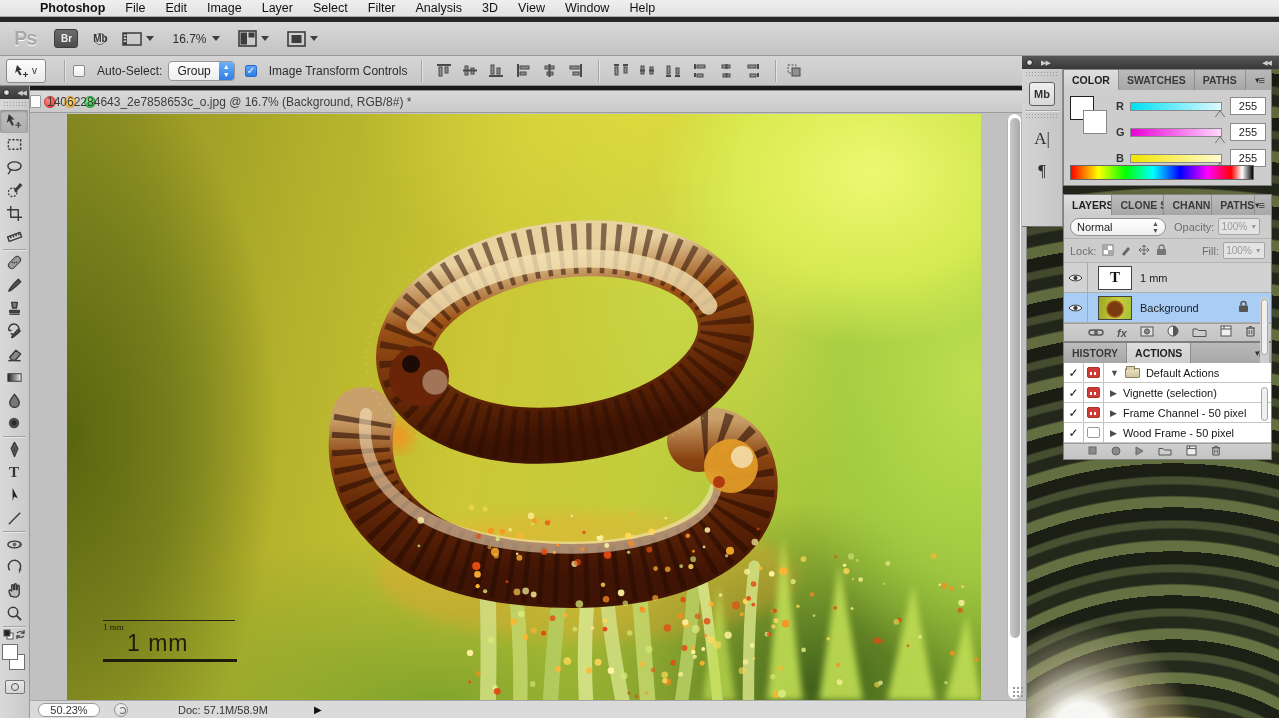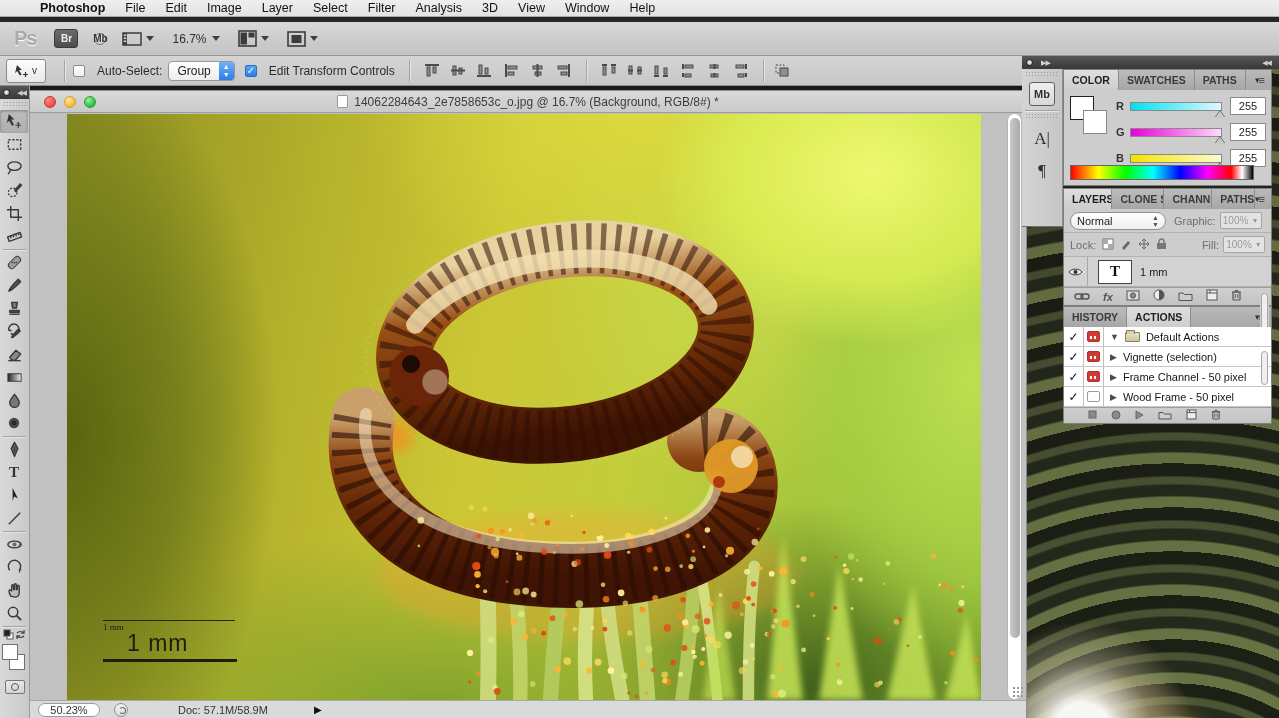--- a/index.html
+++ b/index.html
@@ -56,21 +56,21 @@
   .qmask i { width:8px; height:8px; border:1.5px solid #555; border-radius:50%; display:block; }
 
   
   .doc-window { position:absolute; left:30px; top:90px; width:997px; height:628px; background:#c1c1c1; border:1px solid #8d8d8d; border-left:none; }
   .doc-title { height:22px; background:linear-gradient(#dadada,#c9c9c9); border-bottom:1px solid #9c9c9c; display:flex; align-items:center; position:relative; }
   .lights { display:flex; gap:8px; margin-left:14px; }
   .light { width:12px; height:12px; border-radius:50%; }
   .light.red { background:radial-gradient(circle at 35% 30%, #ff8a85, #f95148 60%, #d0342c); border:1px solid #c23b34; }
   .light.yellow { background:radial-gradient(circle at 35% 30%, #ffe9a8, #fdbc40 60%, #df9b23); border:1px solid #d6a036; }
   .light.green { background:radial-gradient(circle at 35% 30%, #9ff0a2, #33c748 60%, #1f9a33); border:1px solid #2b9e3c; }
-  .doc-title .ttl { position:absolute; left:0; right:0; text-align:center; font-size:12px; color:#3c3c3c; }
+  .doc-title .ttl { position:absolute; left:0; right:0; text-align:left; font-size:12px; color:#3c3c3c; }
   .doc-title .dicon { display:inline-block; width:11px; height:13px; background:#fdfdfd; border:1px solid #9a9a9a; border-radius:1px; margin-right:6px; vertical-align:-2px; }
   .doc-content { position:relative; height:587px; overflow:hidden; }
   .photo { position:absolute; left:37px; top:1px; width:914px; height:586px; background:
       radial-gradient(ellipse 300px 240px at 88% 10%, #eef870 0%, #def055cc 45%, transparent 72%),
       radial-gradient(ellipse 250px 400px at 99% 45%, #bcdf50 0%, #a6cf44bb 50%, transparent 76%),
       radial-gradient(ellipse 420px 280px at 62% 0%, #dcd93e 0%, transparent 65%),
       radial-gradient(ellipse 300px 300px at 74% 28%, #cfe052aa 0%, transparent 70%),
       radial-gradient(ellipse 280px 520px at 0% 55%, #59650f 0%, #6f7a1ad9 40%, transparent 75%),
       radial-gradient(ellipse 520px 260px at 40% 102%, #7da22c 0%, transparent 70%),
       radial-gradient(ellipse 360px 260px at 82% 98%, #40611a 0%, transparent 72%),
@@ -146,21 +146,21 @@
   .lrow.sel { background:#a9cdf4; }
   .eyecell { width:24px; align-self:stretch; border-right:1px solid #a8a8a8; display:flex; align-items:center; justify-content:center; }
   .lthumb { width:34px; height:24px; border:1px solid #444; margin:0 8px 0 10px; background:#fff; display:flex; align-items:center; justify-content:center; }
   .lthumb.checker { background:repeating-conic-gradient(#cfcfcf 0% 25%, #fff 0% 50%) 0 0/8px 8px; }
   .lthumb.img { background:
       radial-gradient(circle at 50% 55%, #7a3a10 0 32%, #a85a14 40%, transparent 46%),
       linear-gradient(100deg,#9aa824,#c9cd3a 55%,#a5c23c); }
   .lthumb .T { font-family:"Liberation Serif", serif; font-weight:bold; font-size:15px; color:#111; }
   .lname { font-size:11px; color:#1d1d1d; }
   .llock { margin-left:auto; margin-right:22px; }
-  .lfoot { height:18px; display:flex; align-items:center; gap:13px; padding:0 10px; border-top:1px solid #9f9f9f; background:linear-gradient(#cfcfcf,#c3c3c3); color:#555; }
+  .lfoot { height:18px; display:flex; align-items:center; gap:13px; padding:0 24px; border-top:1px solid #9f9f9f; background:linear-gradient(#cfcfcf,#c3c3c3); color:#555; }
   .lscroll { position:absolute; right:2px; top:2px; width:9px; height:86px; background:#cfcfcf; border-radius:5px; }
   .lscroll .th { position:absolute; left:1px; top:2px; width:7px; height:56px; background:#efefef; border:1px solid #a5a5a5; border-radius:4px; }
 
   
   .arow { height:20px; display:flex; align-items:stretch; background:#fff; border-bottom:1px solid #c6c6c6; font-size:11px; }
   .acell { width:20px; border-right:1px solid #c0c0c0; display:flex; align-items:center; justify-content:center; }
   .acheck { font-size:12px; color:#111; }
   .modal { width:13px; height:11px; border:1px solid #b03028; border-radius:2px; background:#cf3a34; position:relative; }
   .modal::after { content:""; position:absolute; left:2px; right:2px; bottom:2px; height:3px; background:repeating-linear-gradient(90deg,#fff 0 2px, transparent 2px 4px); }
   .modal.empty { background:#fff; border-color:#9a9a9a; }
@@ -230,21 +230,21 @@
       <span>v</span>
     </span>
     <span class="vsep"></span>
     <span class="chk" id="auto-select-chk"></span>
     <span class="opt-label">Auto-Select:</span>
     <span class="mini-select">
       <span>Group</span>
       <span class="stepper">▲<br>▼</span>
     </span>
     <span class="chk on" id="show-transform-chk"></span>
-    <span class="opt-label">Edit Transform Controls</span>
+    <span class="opt-label">Image Transform Controls</span>
     <span class="vsep"></span>
     <span id="align-icons" style="display:flex;align-items:center;">
         <span class="agrp">
           <span class="aico">
             <svg width="16" height="15" viewBox="0 0 16 15" stroke="#4a4a4a" fill="#8f8f8f">
               <path d="M1 2 h14" stroke-width="2" fill="none"></path>
               <rect x="3" y="4" width="3" height="9"></rect>
               <rect x="9" y="4" width="3" height="6"></rect>
             </svg>
           </span>
@@ -848,34 +848,34 @@
                 <span class="cthumb"></span>
               </span>
               <span class="cval">255</span>
             </div>
           </div>
         <div class="ramp">
           <span class="wb"><span class="w"></span><span class="k"></span></span>
         </div>
       </div>
 
-      <div class="ptabs" id="layers-tabs" style="margin-top:2px;">
+      <div class="ptabs" id="layers-tabs" style="margin-top:8px;">
           <span class="ptab active" style="max-width: 58px;">LAYERS</span>
           <span class="ptab" style="max-width: 52px;">CLONE S</span>
           <span class="ptab" style="max-width: 50px;">CHANNI</span>
           <span class="ptab" style="max-width: 44px;">PATHS</span>
           <span class="pmenu">▾<span style="font-size:11px;letter-spacing:0;">≡</span></span>
         </div>
       <div class="pbody">
         <div class="lp-row">
           <span class="blendsel">
             <span>Normal</span>
             <span class="st">▲<br>▼</span>
           </span>
-          <span style="margin-left:8px;color:#6e6e6e;">Graphic:</span>
+          <span style="margin-left:8px;color:#6e6e6e;">Opacity:</span>
           <span class="dimbox">
               <span>100%</span>
               <span class="dn">▼</span>
             </span>
         </div>
         <div class="lp-row">
           <span style="color:#6e6e6e;">Lock:</span>
           <span class="lockicos">
             <span><svg width="12" height="12">
                   <rect x="1" y="1" width="10" height="10" fill="#fff" stroke="#777"></rect>
@@ -905,20 +905,34 @@
                 <svg width="15" height="10" viewBox="0 0 15 10">
                   <path d="M1 5 C3.5 1.2 11.5 1.2 14 5 C11.5 8.8 3.5 8.8 1 5 Z" fill="#f4f4f4" stroke="#333"></path>
                   <circle cx="7.5" cy="5" r="2.1" fill="#333"></circle>
                 </svg>
               </span>
               <span class="lthumb">
                 <span class="T">T</span>
               </span>
               <span class="lname">1 mm</span>
             </div>
+            <div class="lrow sel">
+              <span class="eyecell">
+                <svg width="15" height="10" viewBox="0 0 15 10">
+                  <path d="M1 5 C3.5 1.2 11.5 1.2 14 5 C11.5 8.8 3.5 8.8 1 5 Z" fill="#f4f4f4" stroke="#333"></path>
+                  <circle cx="7.5" cy="5" r="2.1" fill="#333"></circle>
+                </svg>
+              </span>
+              <span class="lthumb img"></span>
+              <span class="lname">Background</span>
+              <span class="llock"><svg width="11" height="13" viewBox="0 0 11 13">
+                  <rect x="1" y="5.5" width="9" height="6.5" rx="1" fill="#555"></rect>
+                  <path d="M3 5.5 V4 a2.5 2.5 0 0 1 5 0 v1.5" fill="none" stroke="#555" stroke-width="1.5"></path>
+                </svg></span>
+            </div>
           </div>
         <div class="lfoot" id="layers-footer">
             <span class="g-ico"><svg width="16" height="9" viewBox="0 0 16 9">
                 <rect x="1" y="2" width="8" height="5" rx="2.5" fill="none" stroke="#555" stroke-width="1.4"></rect>
                 <rect x="7" y="2" width="8" height="5" rx="2.5" fill="none" stroke="#555" stroke-width="1.4"></rect>
               </svg></span>
             <span class="g-ico"><span style="font-style:italic;font-weight:bold;font-size:11px;color:#555;">fx</span></span>
             <span class="g-ico"><svg width="14" height="11" viewBox="0 0 14 11">
                 <rect x="1" y="1" width="12" height="9" fill="#ddd" stroke="#555"></rect>
                 <circle cx="7" cy="5.5" r="2.6" fill="#888" stroke="#555"></circle>

